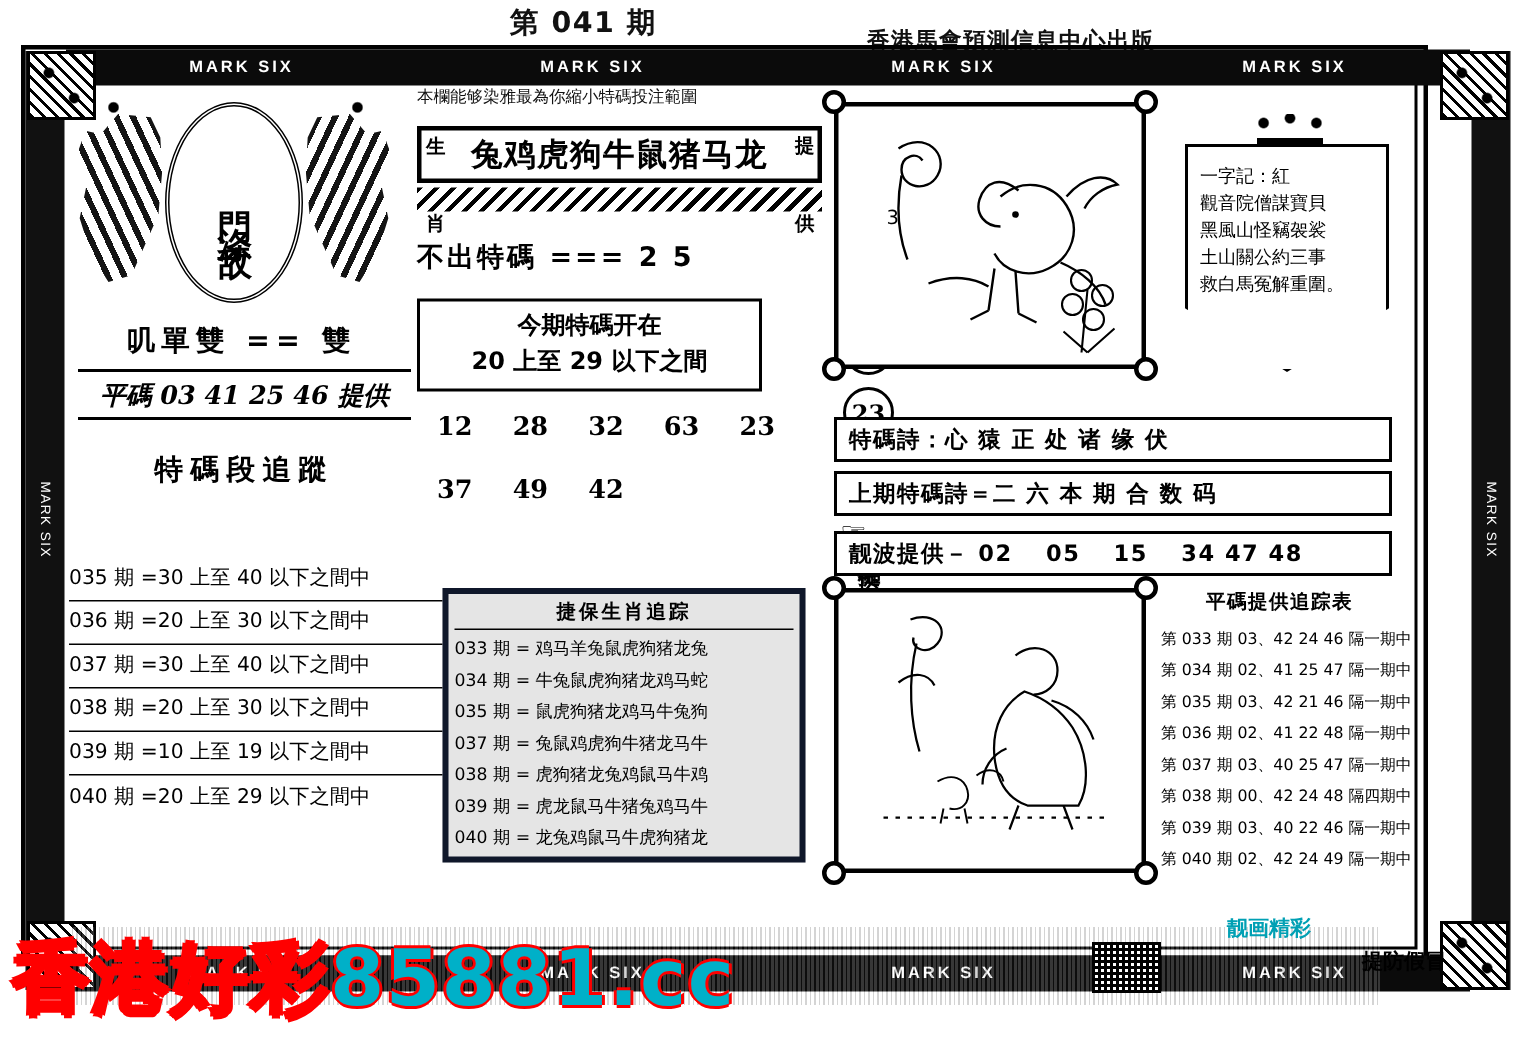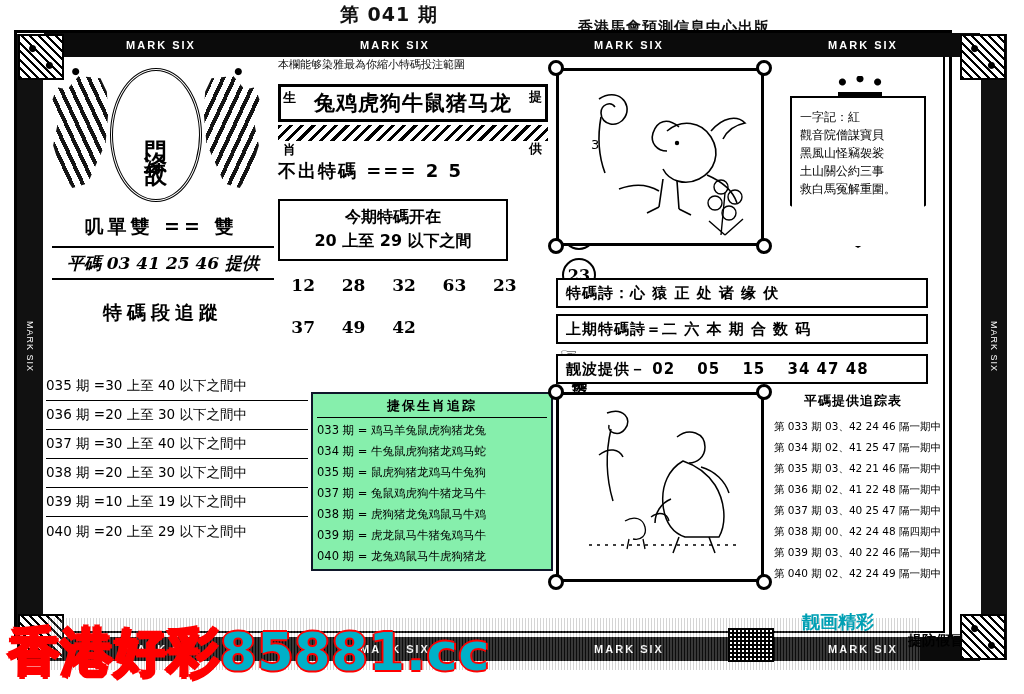--- a/index.html
+++ b/index.html
@@ -228,22 +228,22 @@
   
   .rtable { position:absolute; left:726px; top:330px; width:158px; }
   .rtable .hd {
     font-size:13px; font-weight:bold; text-align:center; letter-spacing:1px;
     margin-bottom:6px;
   }
   .rtable .row { font-size:10.5px; line-height:1.0; height:21px; display:flex; align-items:center; white-space:nowrap;}
 
   
   .ztable {
-    position:absolute; left:263px; top:330px; width:242px;
-    border:2px solid #0f172a; background:#86efac; padding:3px 4px 2px;
+    position:absolute; left:247px; top:330px; width:242px;
+    border:4px solid #0f172a; background:#e5e5e5; padding:3px 4px 2px;
   }
   .ztable .hd {
     text-align:center; font-size:13px; font-weight:bold; letter-spacing:2px;
     border-bottom:1px solid #000; padding-bottom:2px; margin-bottom:2px;
   }
   .ztable .row { font-size:11.5px; line-height:1.0; height:21px; display:flex; align-items:center; white-space:nowrap; }
 
   
   .overlay {
     position:absolute; left:0px; top:612px; width:1024px; height:82px;
@@ -260,21 +260,21 @@
   .ov-text .cyan{ color:#00b0c8; }
   .bottom-strip {
     position:absolute; left:48px; top:618px; width:872px; height:52px;
     background:repeating-linear-gradient(90deg,#111 0 1px, #fff 1px 3px);
     opacity:.18;
   }
   .bottom-note {
     position:absolute; right:60px; top:632px; font-size:14px; font-weight:bold;
   }
   .bottom-note2 {
-    position:absolute; right:150px; top:610px; font-size:18px; font-weight:bold;
+    position:absolute; right:150px; top:610px; font-size:14px; font-weight:bold;
     color:#00a0b4;
   }
   .qr {
     position:absolute; right:250px; top:628px; width:46px; height:34px;
     background:repeating-linear-gradient(0deg,#000 0 2px,#fff 2px 4px),
                repeating-linear-gradient(90deg,#000 0 2px,#fff 2px 4px);
     background-blend-mode:multiply;
   }
 
   

